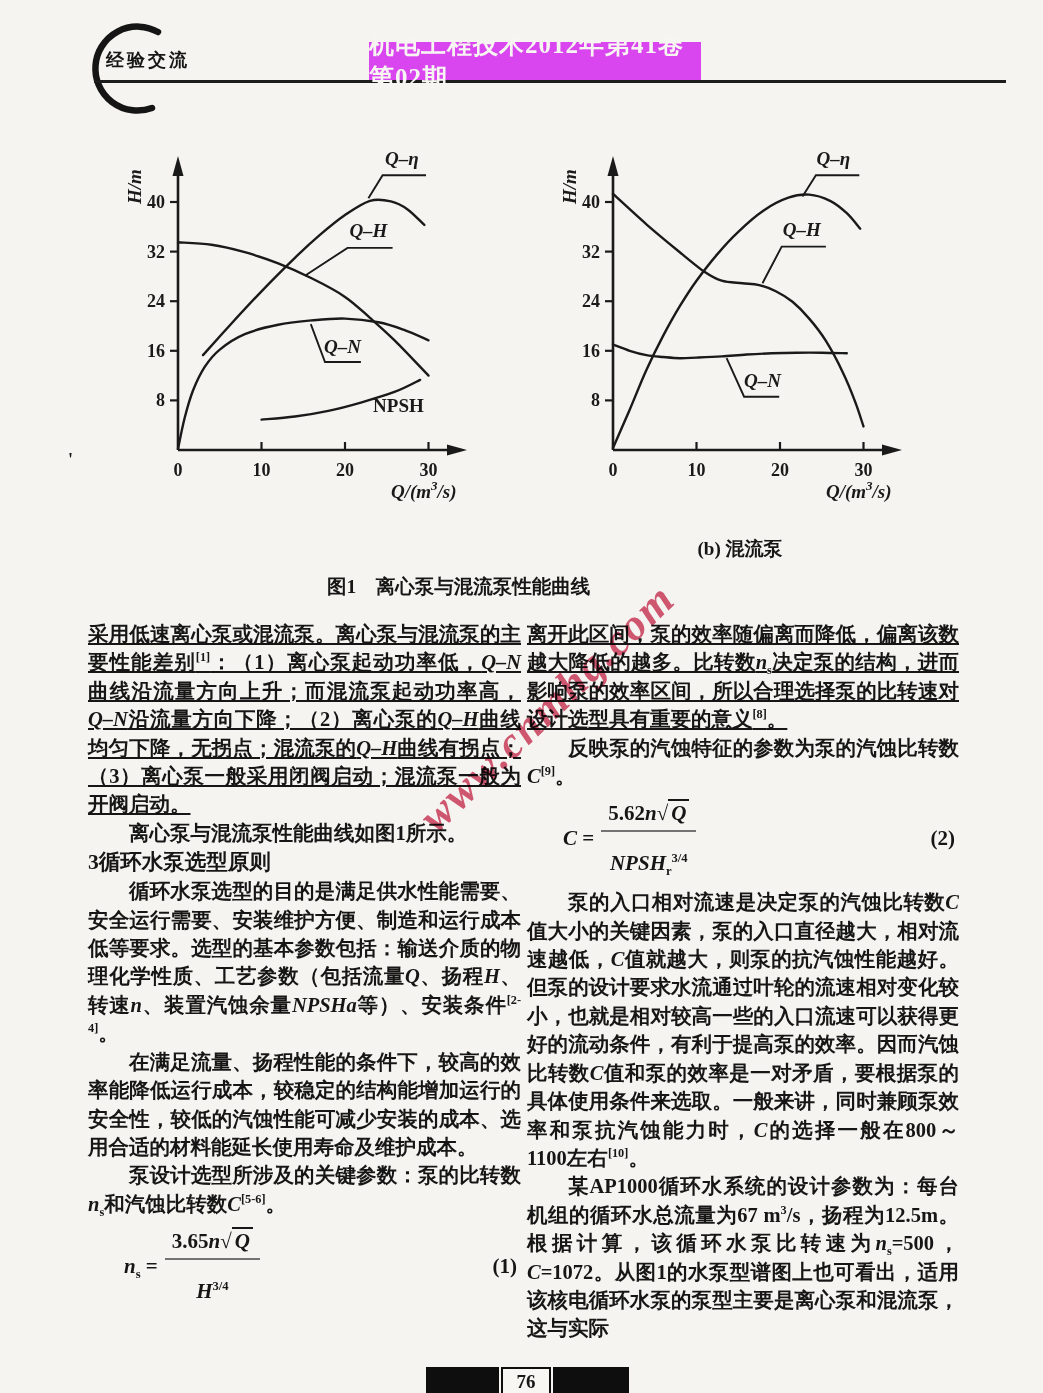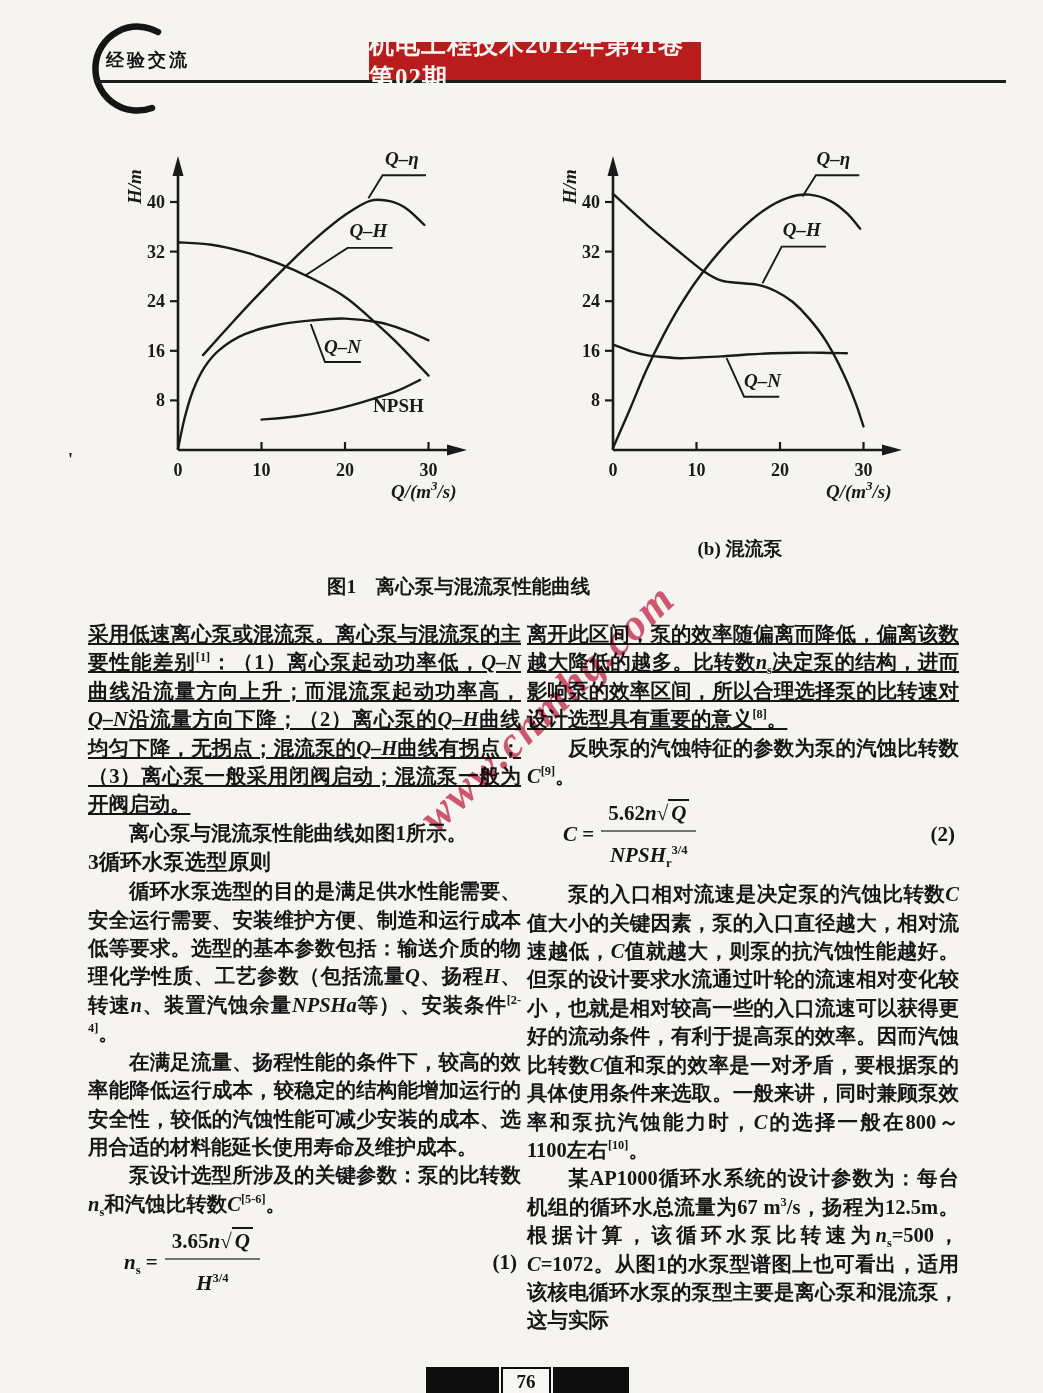--- a/index.html
+++ b/index.html
@@ -3,21 +3,21 @@
 <meta charset="utf-8">
 <style>
   html,body{margin:0;padding:0;background:#c8c8c8;}
   .page{position:relative;width:1043px;height:1393px;background:#f5f4f0;overflow:hidden;
         font-family:"Liberation Serif","DejaVu Serif",serif;color:#161616;}
 
   
   .logo-arc{position:absolute;left:70px;top:18px;}
   .corner-label{position:absolute;left:106px;top:48px;font-size:18px;font-weight:800;letter-spacing:3px;}
   .header-rule{position:absolute;left:94px;top:80px;width:912px;height:2.5px;background:#1c1c1c;}
-  .journal-badge{position:absolute;left:369px;top:42px;width:332px;height:38px;background:#b91c1c;
+  .journal-badge{position:absolute;left:369px;top:42px;width:332px;height:38px;background:#d946ef;
         color:#f6f5f1;display:flex;align-items:center;justify-content:center;
         font-size:25px;font-weight:700;letter-spacing:1px;}
 
   
   .chart{position:absolute;width:420px;height:410px;}
   #chart-a{left:95px;top:130px;}
   #chart-b{left:530px;top:130px;}
   .fig-caption{position:absolute;top:536px;width:420px;text-align:center;font-size:19px;font-weight:700;}
   #caption-a{left:95px;} #caption-b{left:530px;}
   .fig-title{position:absolute;top:573px;left:0;width:917px;text-align:center;font-size:19.5px;font-weight:800;}
@@ -32,21 +32,21 @@
   .col h3{margin:0;font-size:21.5px;font-weight:800;line-height:30px;}
   i{font-style:italic;}
   sup{font-size:0.60em;line-height:0;}
   sub{font-size:0.60em;line-height:0;}
 
   
   .formula{display:flex;align-items:center;padding:9px 0 11px 36px;font-size:21px;}
   .f-body{display:inline-flex;align-items:center;}
   .frac{display:inline-block;text-align:center;vertical-align:middle;margin-left:7px;}
   .frac .num{display:block;border-bottom:2px solid #737373;padding:0 7px 2px;}
-  .frac .den{display:block;padding-top:9px;}
+  .frac .den{display:block;padding-top:17px;}
   .f-num{margin-left:auto;padding-right:4px;}
   .sqrt{white-space:nowrap;}
   .sqrt .rad{border-top:2px solid #161616;padding:0 3px;font-style:italic;}
 
   
   .watermark{position:absolute;left:332px;top:682px;width:430px;text-align:center;
        font-size:44px;font-weight:700;font-style:italic;color:rgba(204,44,80,0.78);
        transform:rotate(-44deg);letter-spacing:2px;mix-blend-mode:multiply;z-index:5;pointer-events:none;}
 
   

